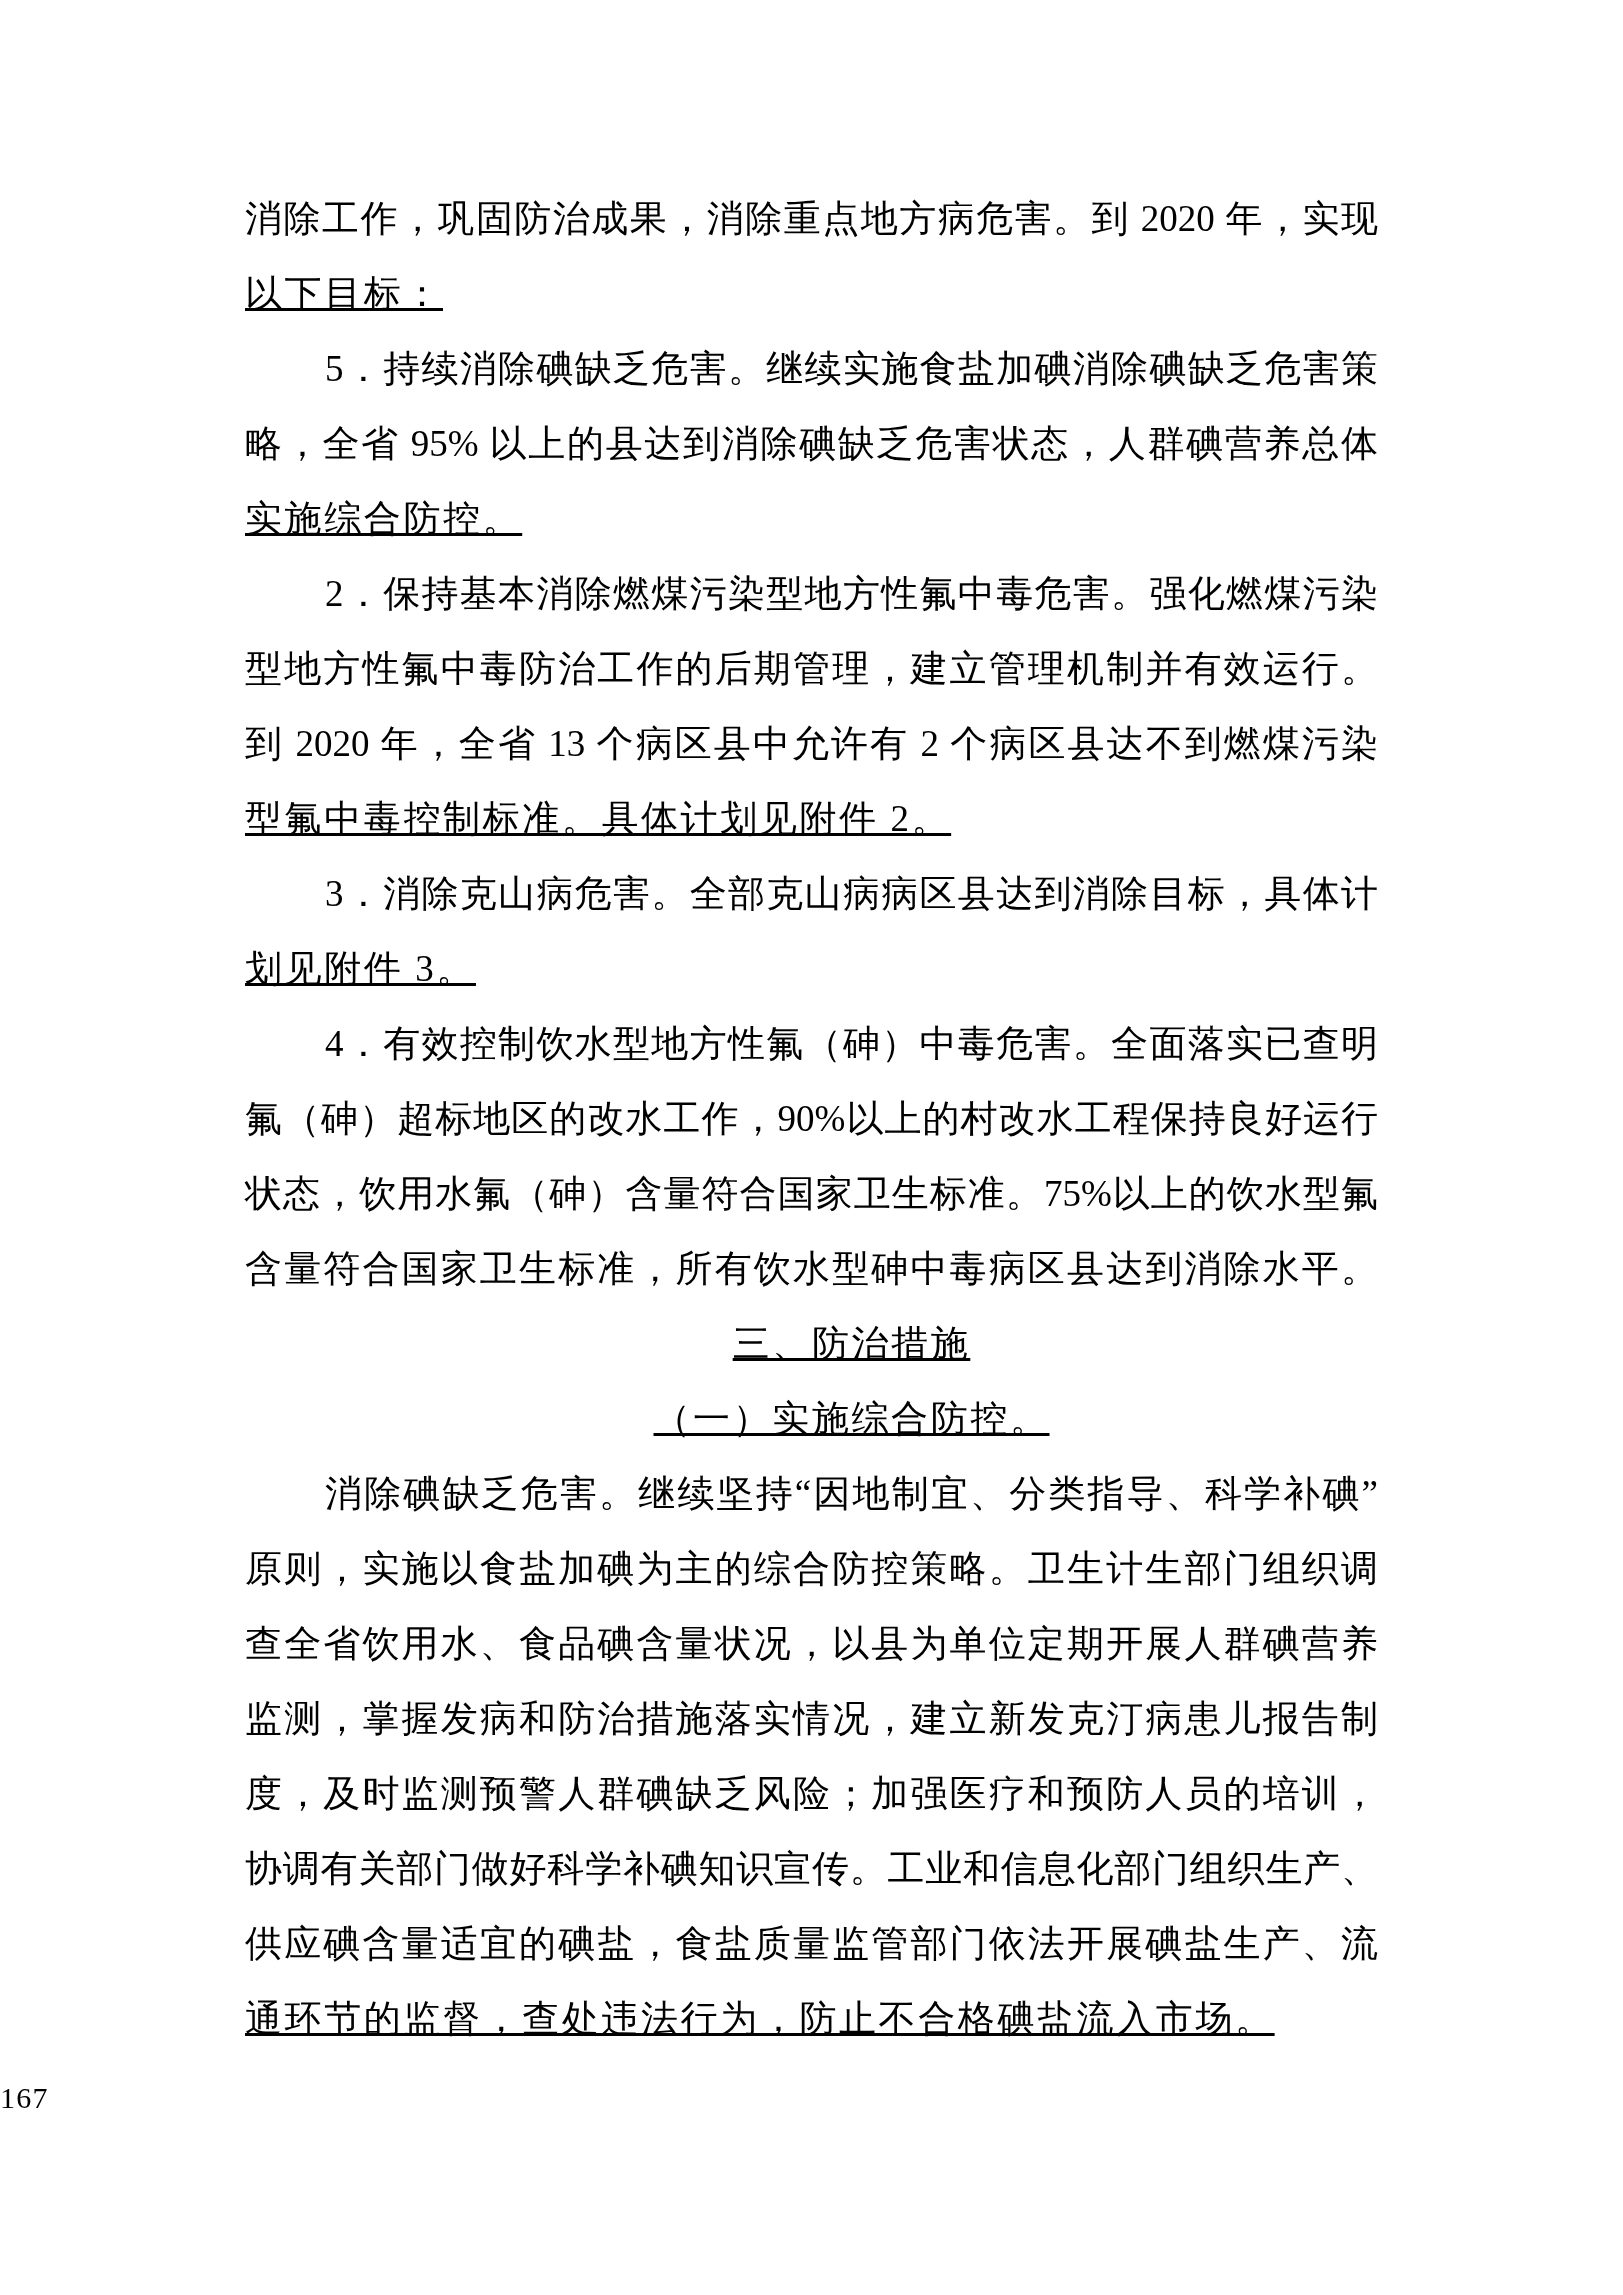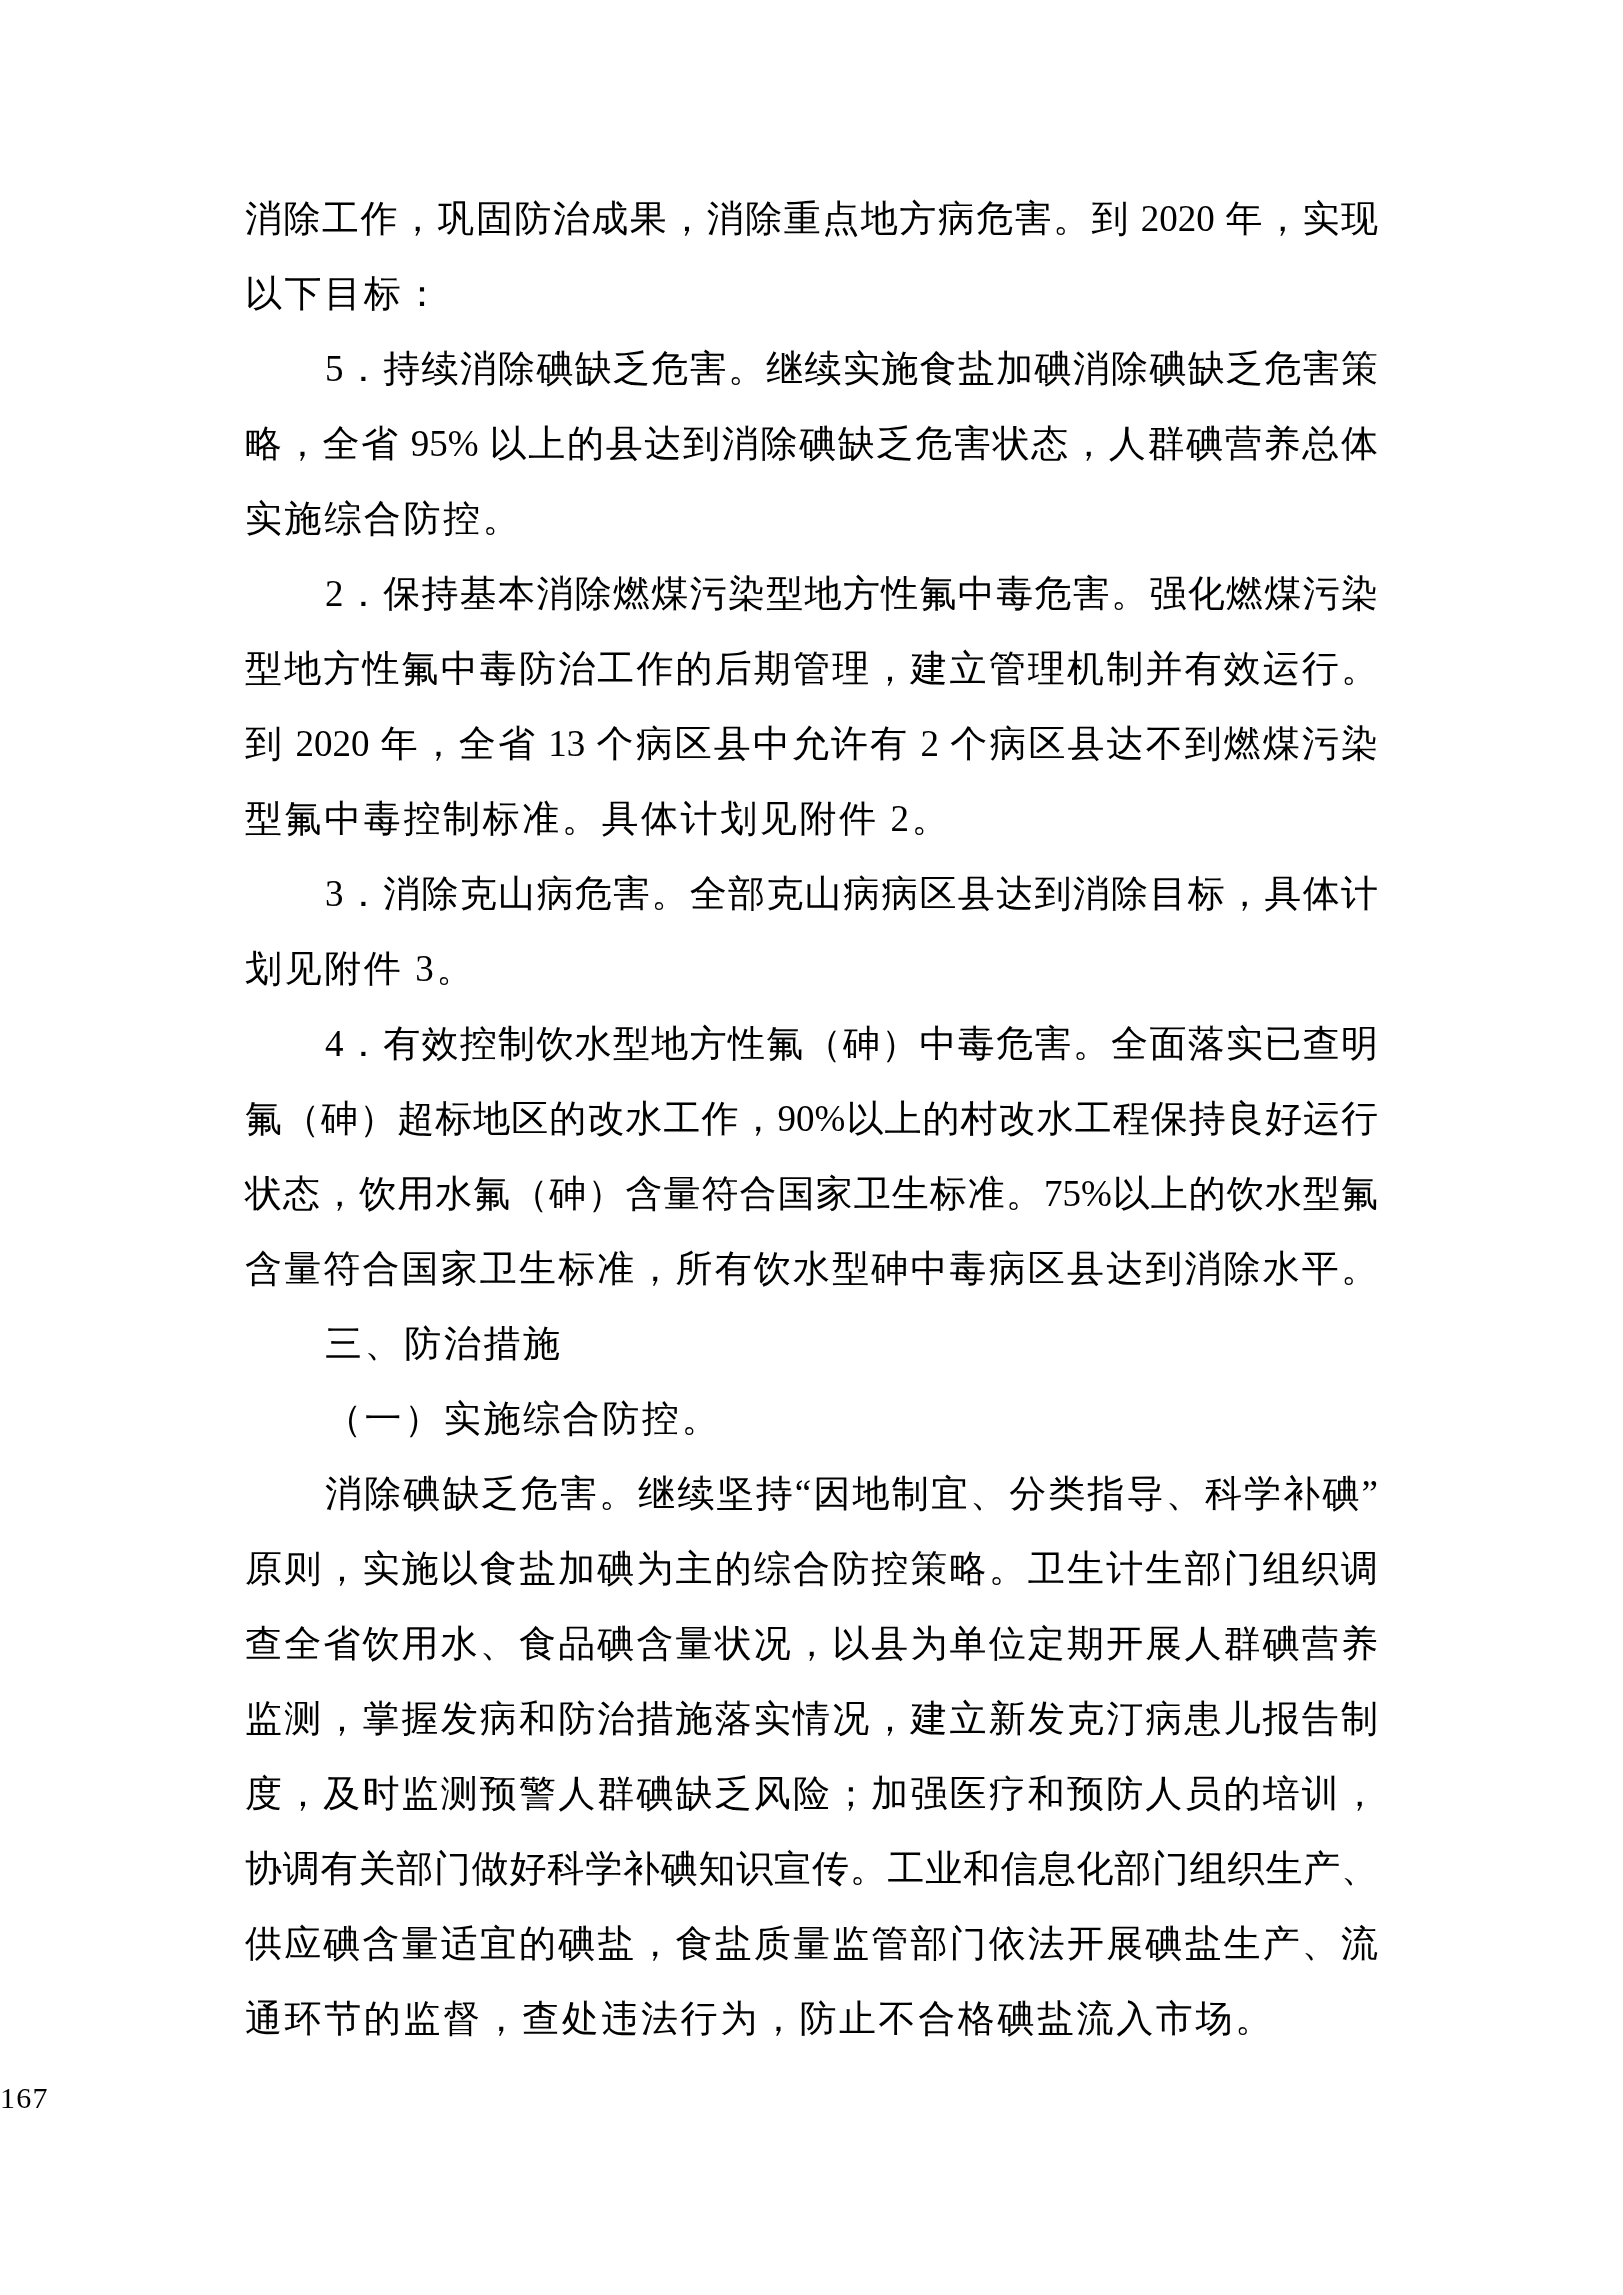--- a/index.html
+++ b/index.html
@@ -23,27 +23,29 @@
     width: 1133px;
   }
   .line {
     height: 75px;
     line-height: 75px;
     font-size: 37px;
     white-space: pre-wrap;
   }
   .line:not(.j) {
     letter-spacing: 2.6px;
+    text-decoration: underline;
   }
   .line.j {
     text-align: justify;
     text-align-last: justify;
   }
   .line.indent {
     text-indent: 80px;
+    text-align: center;
   }
   .page-number {
     position: absolute;
     left: 0;
     right: 0;
     top: 2083px;
     font-size: 30px;
     line-height: 30px;
     letter-spacing: 1.3px;
   }

